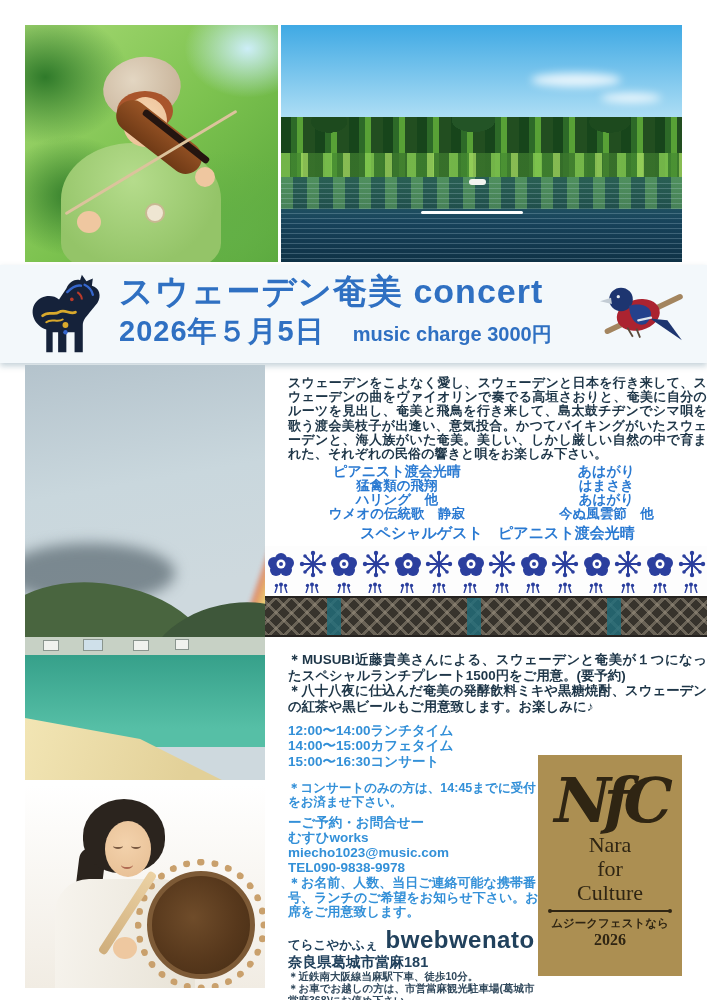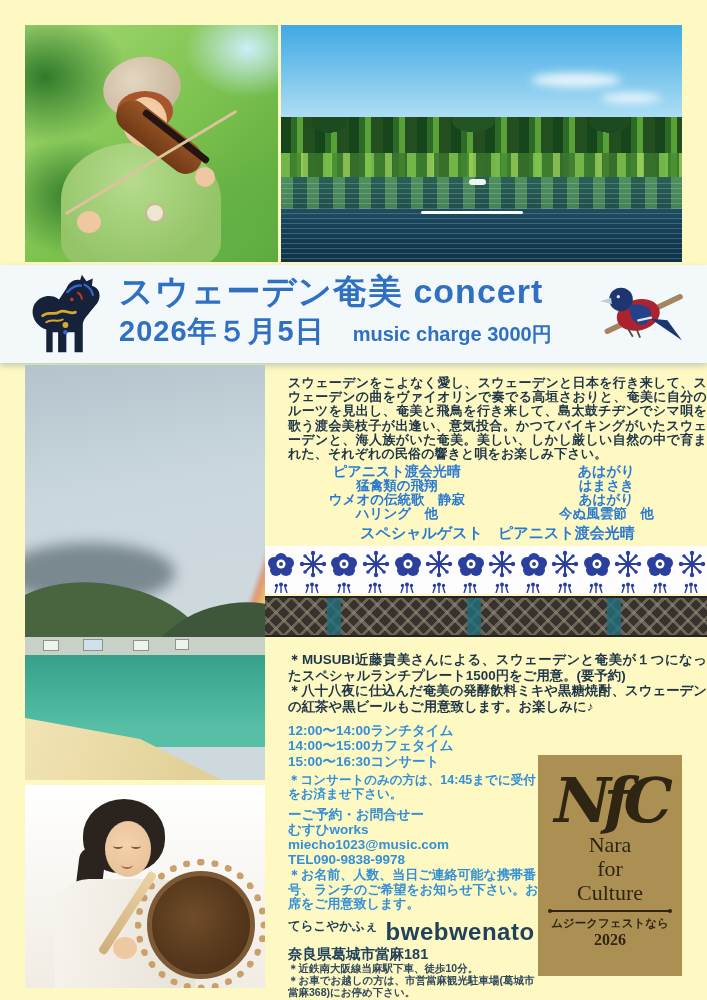--- a/index.html
+++ b/index.html
@@ -1,17 +1,17 @@
 <!DOCTYPE html>
 <html><head>
 <meta charset="utf-8">
 <style>
   html,body{margin:0;padding:0;background:#9fb9c2;}
   .page{position:relative;width:707px;height:1000px;margin:0 auto;overflow:hidden;
-        background:#fef9c3;font-family:"Liberation Sans","DejaVu Sans",sans-serif;}
+        background:#ffffff;font-family:"Liberation Sans","DejaVu Sans",sans-serif;}
   .photo{position:absolute;overflow:hidden;}
   
   .ph-violin{left:25px;top:25px;width:253px;height:237px;
     background:
       radial-gradient(ellipse 90px 70px at 88% 10%, #cdeef8 0%, rgba(205,238,248,0) 70%),
       radial-gradient(ellipse 120px 95px at 8% 22%, #2f7a2a 0%, rgba(47,122,42,0) 70%),
       radial-gradient(ellipse 100px 85px at 18% 72%, #357f2c 0%, rgba(53,127,44,0) 70%),
       radial-gradient(ellipse 150px 110px at 80% 88%, #63b046 0%, rgba(99,176,70,0) 75%),
       linear-gradient(135deg,#a6d973 0%,#7cc24f 52%,#57a53a 100%);}
   .vl-hat{position:absolute;left:78px;top:32px;width:78px;height:62px;border-radius:50%;
@@ -119,25 +119,25 @@
   .motif-row{display:flex;justify-content:space-around;align-items:center;height:32px;}
   .sprig-row{display:flex;justify-content:space-around;align-items:flex-end;height:12px;}
   .band-dark{margin-left:-23px;width:442px;height:41px;margin-top:2px;background-color:#37332c;
     background-image:
       repeating-linear-gradient(90deg,transparent 0 62px,rgba(32,110,124,.8) 62px 76px,transparent 76px 140px),
       repeating-linear-gradient(45deg,rgba(158,148,130,.5) 0 3px,transparent 3px 11px),
       repeating-linear-gradient(-45deg,rgba(158,148,130,.5) 0 3px,transparent 3px 11px);
     border-top:2px solid #262320;border-bottom:2px solid #262320;box-sizing:border-box;}
   .musubi{margin:15px 0 0 0;color:#1e3648;font-size:13.4px;line-height:15.6px;font-weight:600;text-align:justify;}
   .schedule{margin-top:8px;color:#3390d8;font-size:13.5px;line-height:15.5px;font-weight:600;}
-  .sch-note{width:258px;color:#3390d8;font-size:12.5px;line-height:14.2px;font-weight:600;margin-top:4px;}
+  .sch-note{width:258px;color:#3390d8;font-size:12.5px;line-height:14.2px;font-weight:600;margin-top:12px;}
   .contact{margin-top:5px;color:#3390d8;font-size:13.5px;line-height:15.2px;font-weight:600;}
   .contact-note{width:254px;font-size:13px;line-height:14.4px;margin-top:1px;}
   .venue{margin-top:6px;color:#21415c;}
-  .venue-line1{display:flex;align-items:flex-start;gap:8px;}
+  .venue-line1{display:flex;align-items:flex-end;gap:8px;}
   .venue-prefix{font-size:12.5px;font-weight:600;}
   .venue-name{font-size:24px;font-weight:bold;letter-spacing:.5px;}
   .venue-addr{font-size:14.5px;line-height:16px;font-weight:600;}
   .venue-small{font-size:10.5px;line-height:12px;font-weight:600;color:#31495c;}
   .venue-park{width:252px;}
   
   .nfc{position:absolute;left:538px;top:755px;width:144px;height:221px;background:#ac8f52;
     color:#2f2513;text-align:center;font-family:"Liberation Serif","DejaVu Serif",serif;}
   .nfc-mono{margin-top:14px;font-size:62px;line-height:64px;font-weight:bold;font-style:italic;
     letter-spacing:-7px;font-family:"DejaVu Serif","Liberation Serif",serif;}
@@ -238,22 +238,22 @@
     <div class="dr-hand"></div>
   </div>
 
   <div class="rcol">
     <p class="intro">スウェーデンをこよなく愛し、スウェーデンと日本を行き来して、スウェーデンの曲をヴァイオリンで奏でる高垣さおりと、奄美に自分のルーツを見出し、奄美と飛鳥を行き来して、島太鼓チヂンでシマ唄を歌う渡会美枝子が出逢い、意気投合。かつてバイキングがいたスウェーデンと、海人族がいた奄美。美しい、しかし厳しい自然の中で育まれた、それぞれの民俗の響きと唄をお楽しみ下さい。</p>
 
     <div class="program">
       <div class="prog-col1">
         <div class="prog-h">ピアニスト渡会光晴</div>
         <div class="prog-i">猛禽類の飛翔</div>
+        <div class="prog-i">ハリング　他</div>
         <div class="prog-i">ウメオの伝統歌　静寂</div>
-        <div class="prog-i">ハリング　他</div>
       </div>
       <div class="prog-col2">
         <div class="prog-h">あはがり</div>
         <div class="prog-i">はまさき</div>
         <div class="prog-i">あはがり</div>
         <div class="prog-i">今ぬ風雲節　他</div>
       </div>
     </div>
     <div class="guest">スペシャルゲスト　ピアニスト渡会光晴</div>
 

